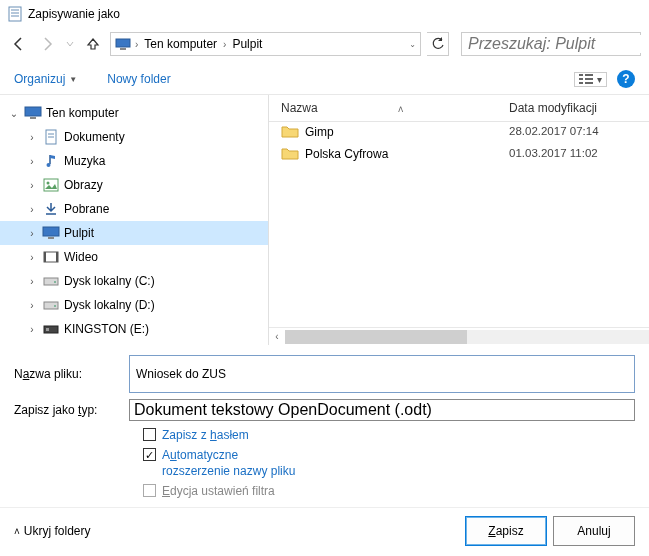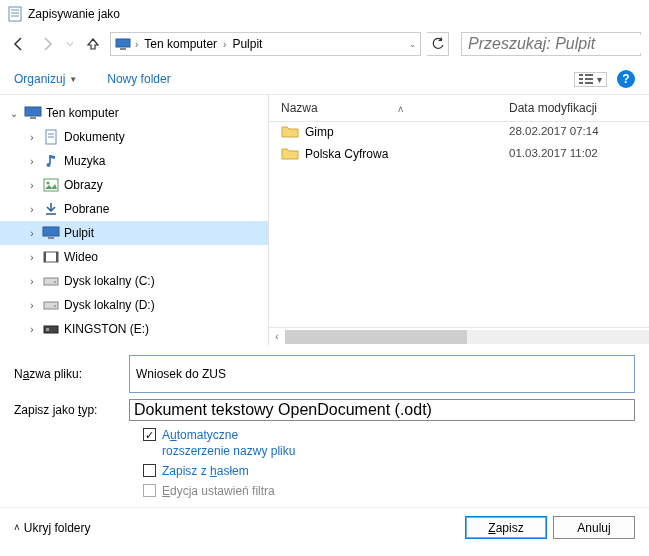--- a/index.html
+++ b/index.html
@@ -56,21 +56,21 @@
   .form-select { flex: 1; border: 1px solid #888; height: 22px; padding: 0 4px; font-size: 16px; background: #fff; display: flex; align-items: center; }
   .options-block { margin-left: 129px; margin-top: 6px; }
   .opt-row { display: flex; align-items: flex-start; gap: 6px; margin-bottom: 4px; line-height: 16px; }
   .opt-row .chk { width: 13px; height: 13px; border: 1px solid #333; display: flex; align-items: center; justify-content: center; font-size: 10px; margin-top: 1px; flex-shrink: 0; }
   .opt-row .chk.checked::after { content: "✓"; color: #000; font-size: 11px; }
   .opt-row .lbl-link { color: #1a6fc4; max-width: 140px; }
   .opt-row .ul { text-decoration: underline; }
   .footer { display: flex; align-items: center; padding: 8px 14px 10px; border-top: 1px solid #eee; }
   .hide-folders { display: flex; align-items: center; gap: 4px; }
   .footer-spacer { flex: 1; }
-  .btn { min-width: 82px; height: 23px; border: 1px solid #888; background: #fdfdfd; font-size: 12px; margin-left: 6px; display: flex; align-items: center; justify-content: center; }
+  .btn { min-width: 82px; height: 30px; border: 1px solid #888; background: #fdfdfd; font-size: 12px; margin-left: 6px; display: flex; align-items: center; justify-content: center; }
   .btn.primary { border: 1px solid #0b7dda; box-shadow: inset 0 0 0 1px #6db3e8; }
   svg { display: block; }
 </style>
 </head>
 <body>
 
 <div class="titlebar">
   <span class="doc-icon">
     <svg width="14" height="16" viewBox="0 0 14 16">
         <rect x="1" y="1" width="12" height="14" fill="#fff" stroke="#6a8fb5"></rect>
@@ -309,29 +309,29 @@
     <div class="form-label">
       <span>Zapisz jako </span><span class="ul">t</span><span>yp:</span>
     </div>
     <div class="form-select">
       <span>Dokument tekstowy OpenDocument (.odt)</span>
     </div>
   </div>
 
   <div class="options-block">
     <div class="opt-row">
+      <div class="chk"></div>
+      <div class="lbl-link">
+        <span>Zapisz z </span><span class="ul">h</span><span>asłem</span>
+      </div>
+    </div>
+    <div class="opt-row">
       <div class="chk checked"></div>
       <div class="lbl-link">
         <span>A</span><span class="ul">u</span><span>tomatyczne rozszerzenie nazwy pliku</span>
-      </div>
-    </div>
-    <div class="opt-row">
-      <div class="chk"></div>
-      <div class="lbl-link">
-        <span>Zapisz z </span><span class="ul">h</span><span>asłem</span>
       </div>
     </div>
     <div class="opt-row">
       <div class="chk" style="border-color:#aaa;"></div>
       <div style="color:#888;">
         <span></span><span class="ul">E</span><span>dycja ustawień filtra</span>
       </div>
     </div>
   </div>
 </div>

